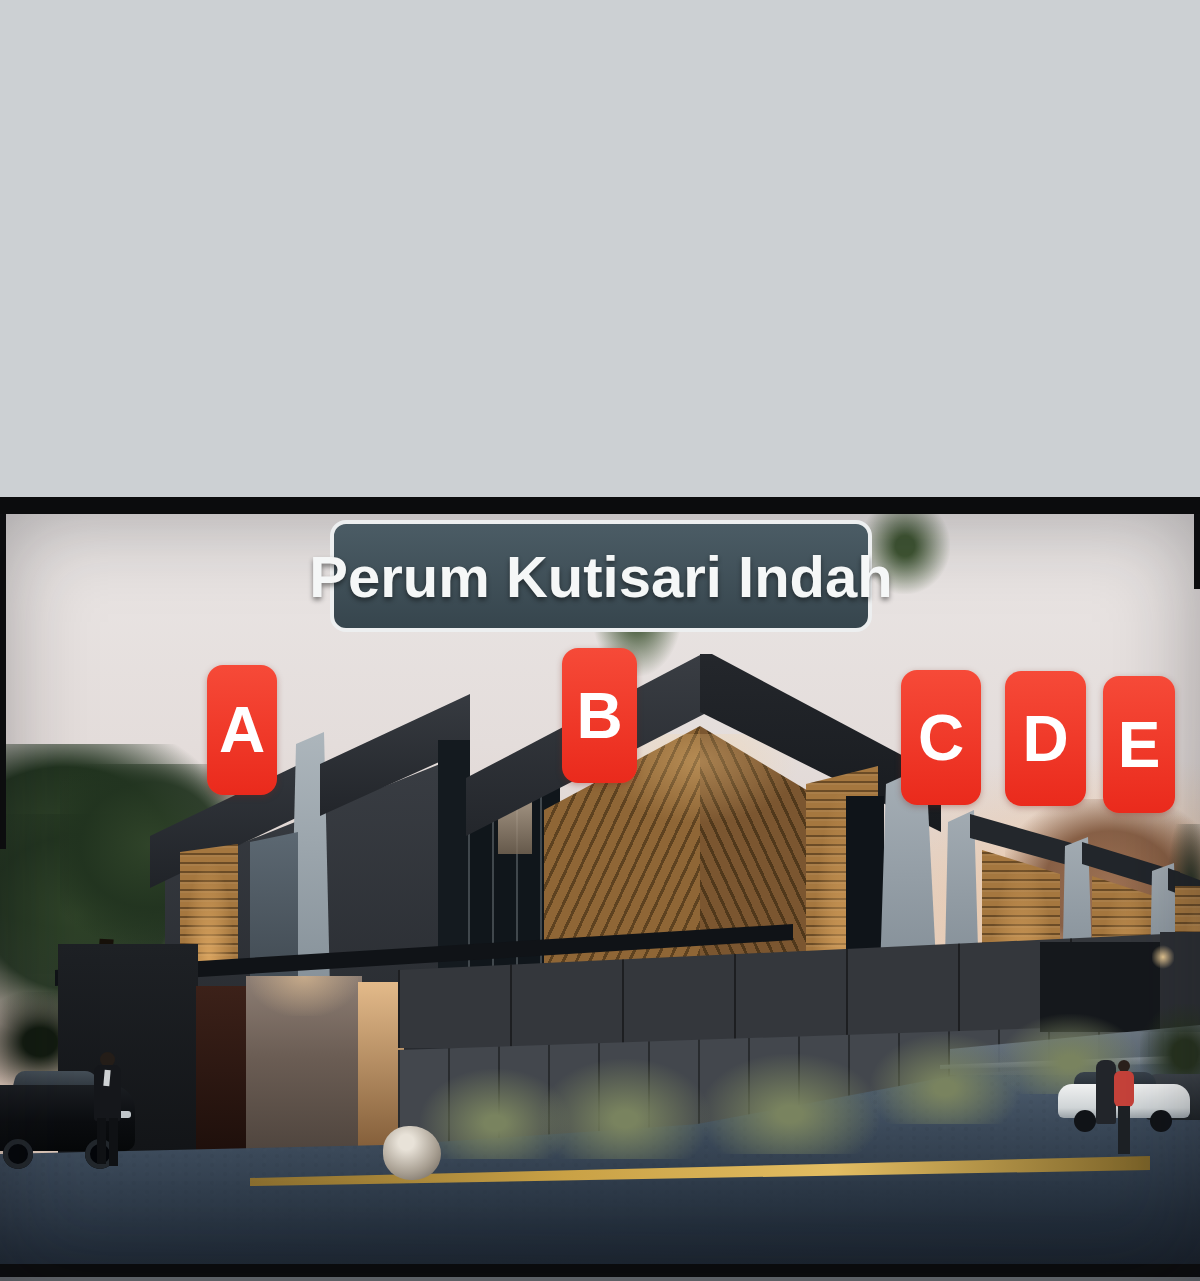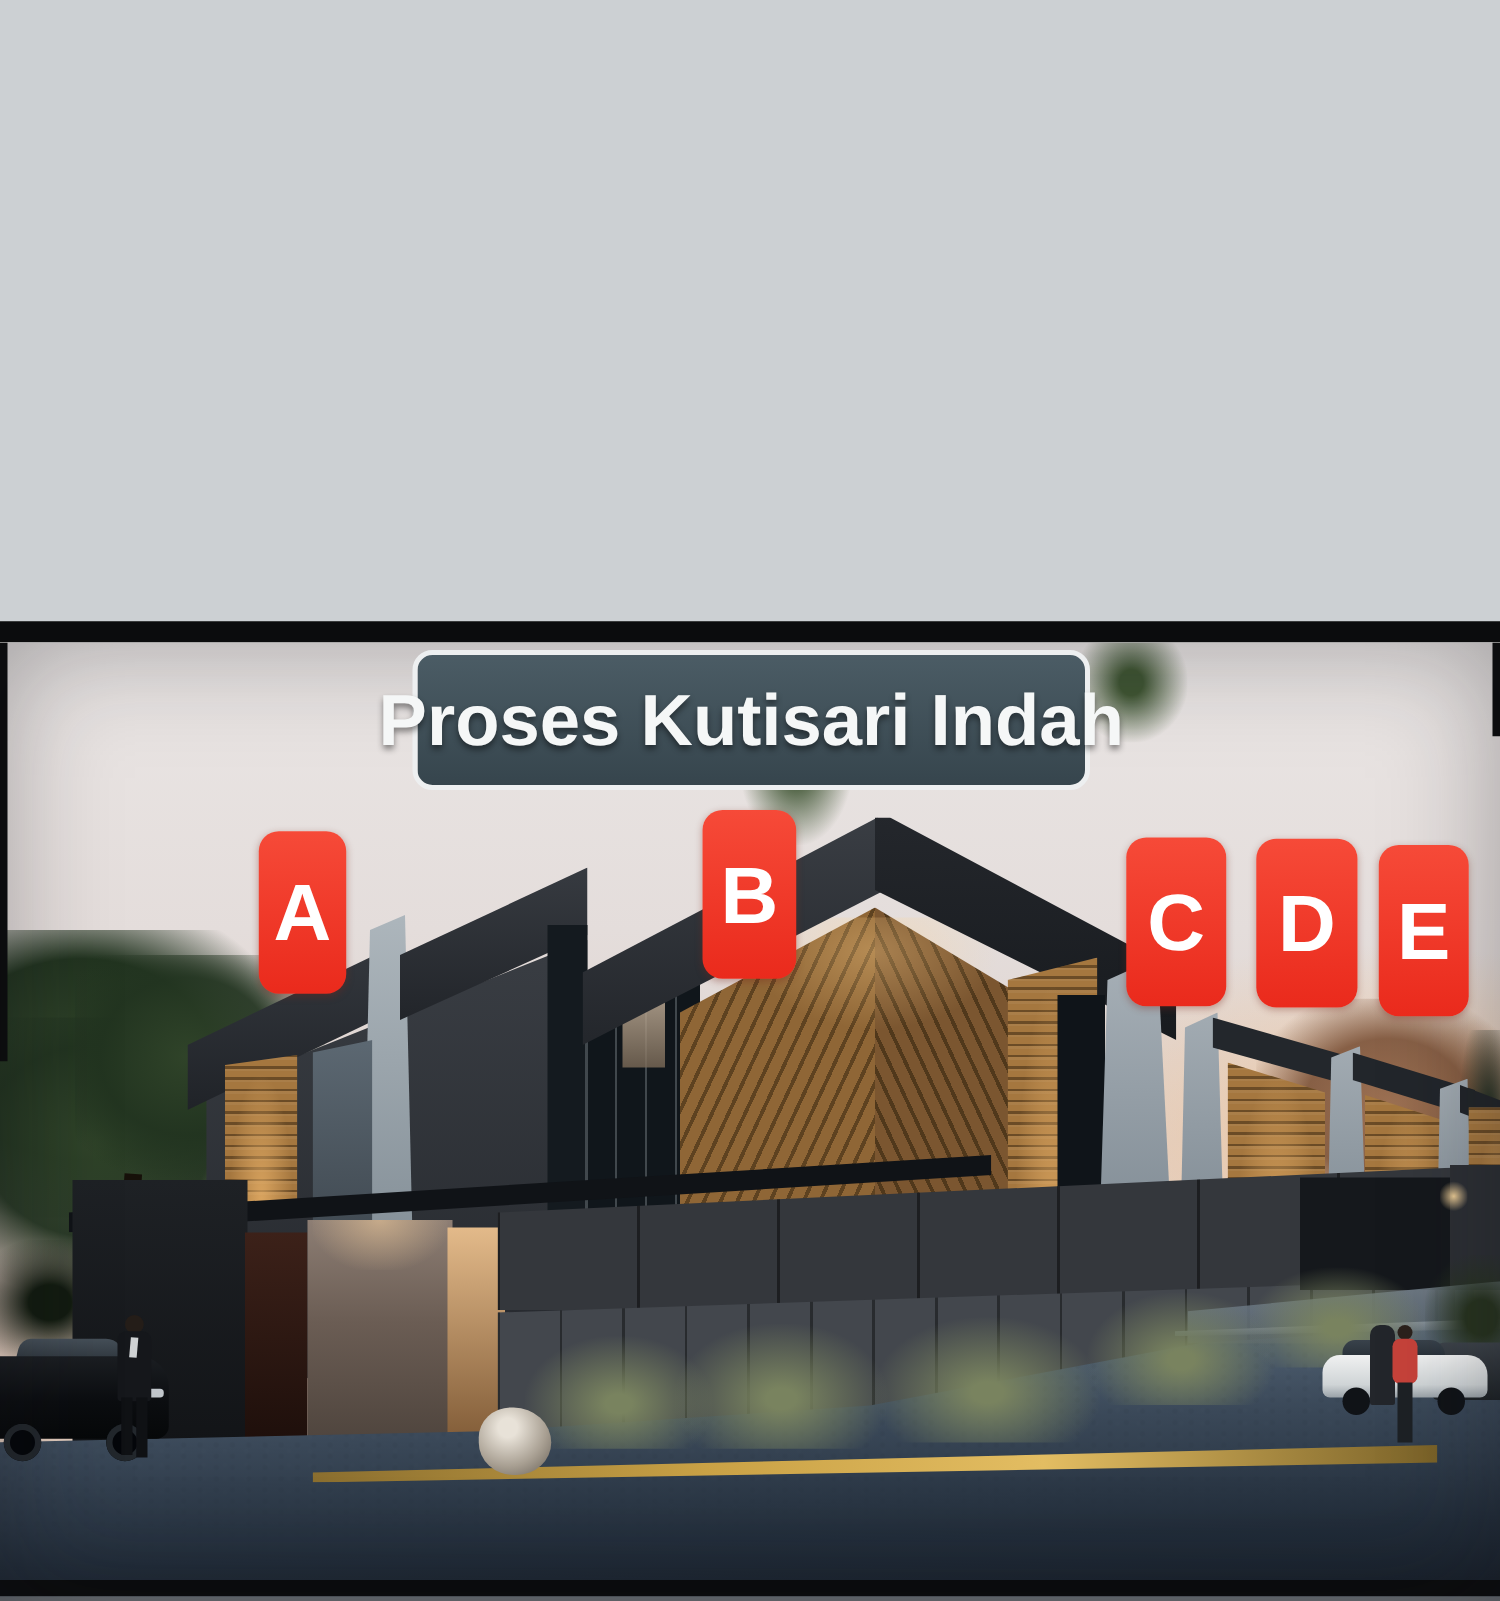--- a/index.html
+++ b/index.html
@@ -307,21 +307,21 @@
       <div class="pr-torso"></div>
       <div class="pr-legs"></div>
     </div>
 
     <div class="edge-l"></div>
     <div class="edge-r"></div>
     <div class="bar-bottom"></div>
     <div class="strip-bottom"></div>
     <div class="vignette"></div>
 
-    <div class="badge">Proses Kutisari Indah</div>
+    <div class="badge">Perum Kutisari Indah</div>
     <div class="lbl lbl-a">A</div>
     <div class="lbl lbl-b">B</div>
     <div class="lbl lbl-c">C</div>
     <div class="lbl lbl-d">D</div>
     <div class="lbl lbl-e">E</div>
 
   </section>
 </div>
 
 </body></html>

